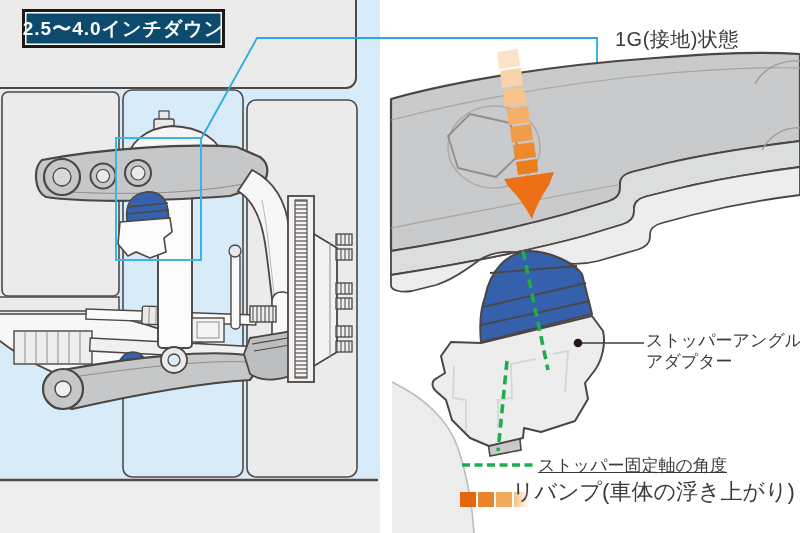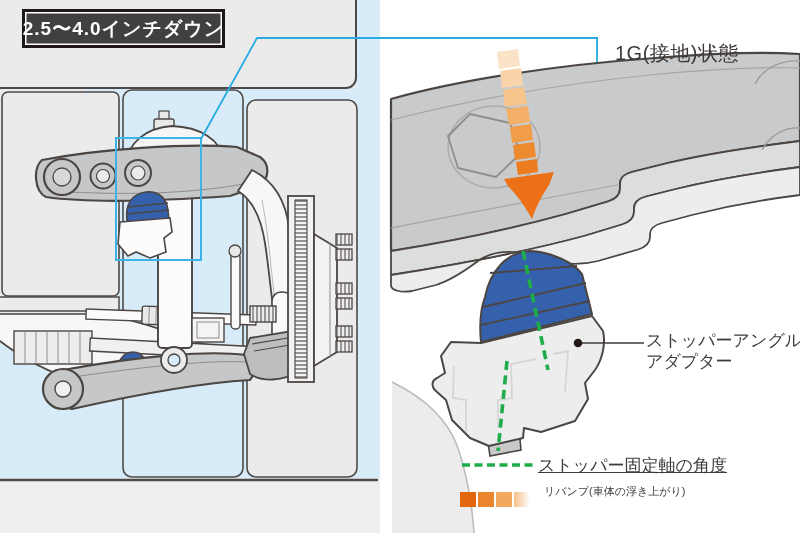--- a/index.html
+++ b/index.html
@@ -2,30 +2,30 @@
 <html><head>
 <meta charset="utf-8">
 <style>
   html,body{margin:0;padding:0;background:#ffffff;}
   .stage{
     position:relative;width:800px;height:533px;overflow:hidden;background:#ffffff;
     font-family:"Liberation Sans","DejaVu Sans",sans-serif;color:#3e3a39;
   }
   .stage svg{position:absolute;left:0;top:0;}
   .title-box{
-    position:absolute;left:22px;top:9px;width:203px;height:39px;background:#404040;
+    position:absolute;left:22px;top:9px;width:203px;height:39px;background:#0c4a6e;
     display:flex;align-items:center;justify-content:center;
     box-shadow:inset 0 0 0 3px #1d1816, inset 0 0 0 4.5px #ffffff;
   }
   .title-box span{color:#ffffff;font-size:19px;font-weight:bold;letter-spacing:1px;white-space:nowrap;}
   .lbl{position:absolute;white-space:nowrap;color:#3e3a39;}
-  .lbl-1g{left:615px;top:40px;font-size:20px;letter-spacing:0.5px;}
+  .lbl-1g{left:615px;top:26px;font-size:20px;letter-spacing:0.5px;}
   .lbl-adapter{left:646px;top:330px;font-size:17px;line-height:21px;}
   .lbl-legend-axis{left:538px;top:454px;font-size:17px;text-decoration:underline;}
-  .lbl-legend-rebound{left:544px;top:481px;font-size:11px;line-height:21px;}
+  .lbl-legend-rebound{left:512px;top:481px;font-size:22px;line-height:21px;}
 </style>
 </head>
 <body>
 
 <div class="stage">
 
   <svg width="800" height="533" viewBox="0 0 800 533">
     <defs>
       <pattern id="hatchH" width="4" height="4" patternUnits="userSpaceOnUse">
         <rect width="4" height="4" fill="#f4f4f5"></rect>

